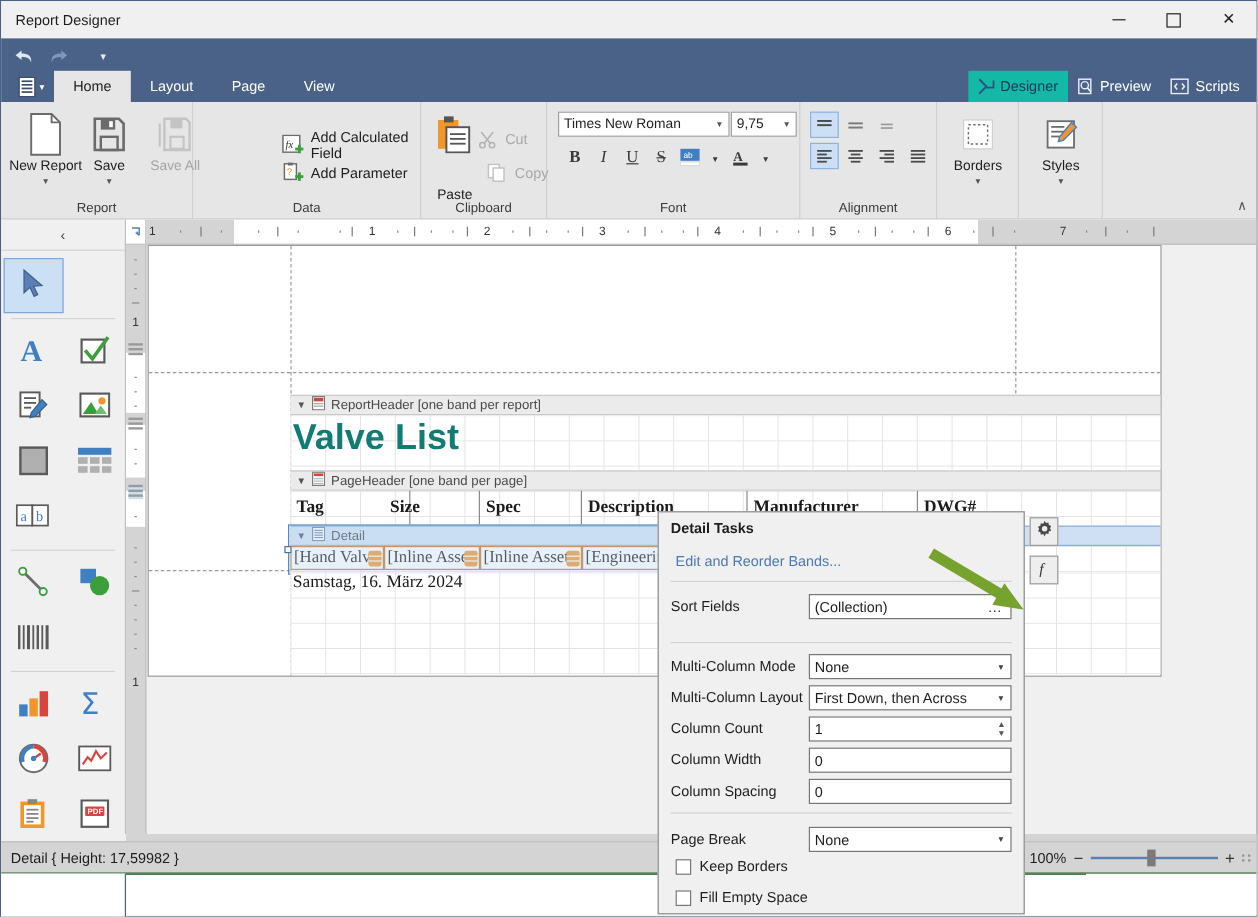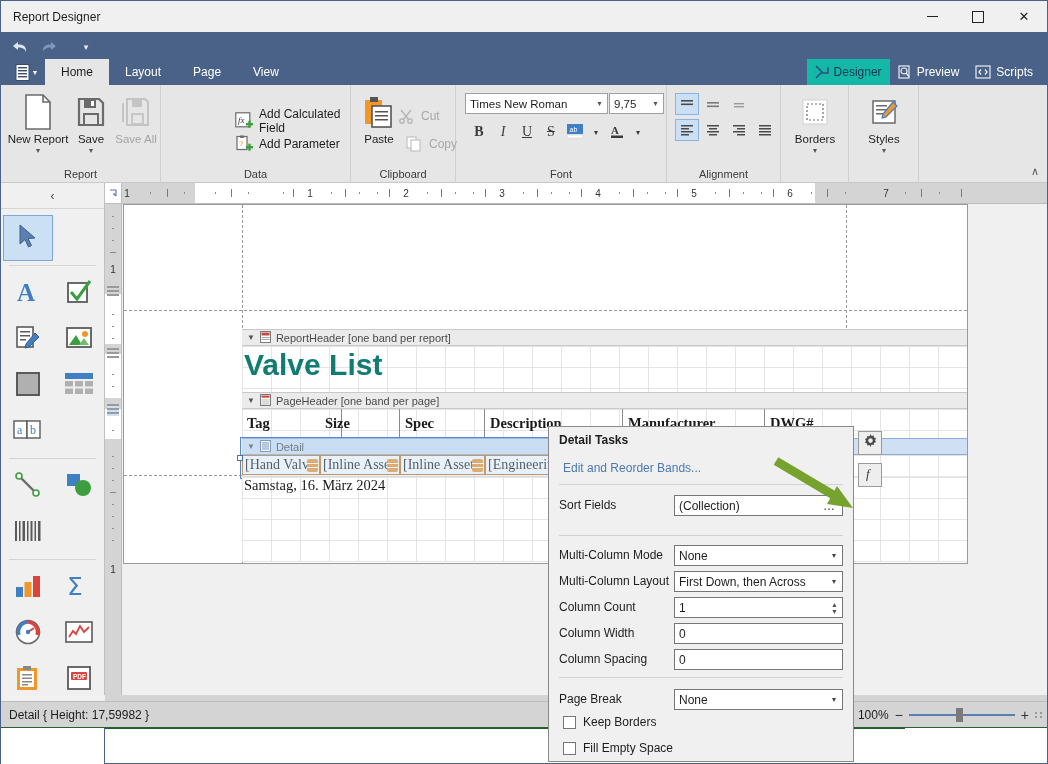--- a/index.html
+++ b/index.html
@@ -432,21 +432,21 @@
           <svg width="28" height="30" viewBox="0 0 28 30">
               <path d="M2 2 H22 L26 6 V28 H2 Z" fill="none" stroke="#6b6b6b" stroke-width="2.2"></path>
               <rect x="7" y="2" width="12" height="9" fill="#6b6b6b"></rect>
               <rect x="14" y="4" width="3" height="5" fill="#ffffff"></rect>
               <rect x="7" y="17" width="14" height="11" fill="none" stroke="#6b6b6b" stroke-width="2"></rect>
             </svg>
         </div>
         <div>Save</div>
         <div class="caretdn">▾</div>
       </div>
-      <div class="bigbtn disabled" style="left:110px; width:50px;">
+      <div class="bigbtn disabled" style="left:120px; width:50px;">
         <div class="bi">
           <svg width="28" height="30" viewBox="0 0 28 30">
               <path d="M5 2 H23 L26 5 V28 H5 Z" fill="none" stroke="#c4c4c4" stroke-width="2"></path>
               <path d="M1 6 V25" stroke="#c4c4c4" stroke-width="2"></path>
               <rect x="10" y="2" width="10" height="8" fill="#c4c4c4"></rect>
               <rect x="10" y="17" width="11" height="10" fill="none" stroke="#c4c4c4" stroke-width="1.8"></rect>
             </svg>
         </div>
         <div>Save All</div>
       </div>
@@ -474,21 +474,21 @@
               <rect x="11" y="11" width="7" height="2.4" fill="#3d9e3d"></rect>
               <rect x="13.3" y="8.7" width="2.4" height="7" fill="#3d9e3d"></rect>
             </svg>
         </span>
         <span>Add Parameter</span>
       </div>
       <div class="glabel">Data</div>
     </div>
 
     <div class="rgroup" style="left:350px; width:105px;">
-      <div class="bigbtn" style="left:3px; width:50px;">
+      <div class="bigbtn" style="left:3px; width:50px;gap:24px;">
         <div class="bi">
           <svg width="30" height="32" viewBox="0 0 30 32">
               <rect x="1" y="4" width="17" height="24" fill="#f0962b"></rect>
               <rect x="6" y="1" width="8" height="5" fill="#555"></rect>
               <rect x="8" y="10" width="19" height="21" fill="#fff" stroke="#555" stroke-width="1.6"></rect>
               <rect x="11" y="15" width="13" height="1.5" fill="#555"></rect>
               <rect x="11" y="19" width="13" height="1.5" fill="#555"></rect>
               <rect x="11" y="23" width="13" height="1.5" fill="#555"></rect>
             </svg>
         </div>

